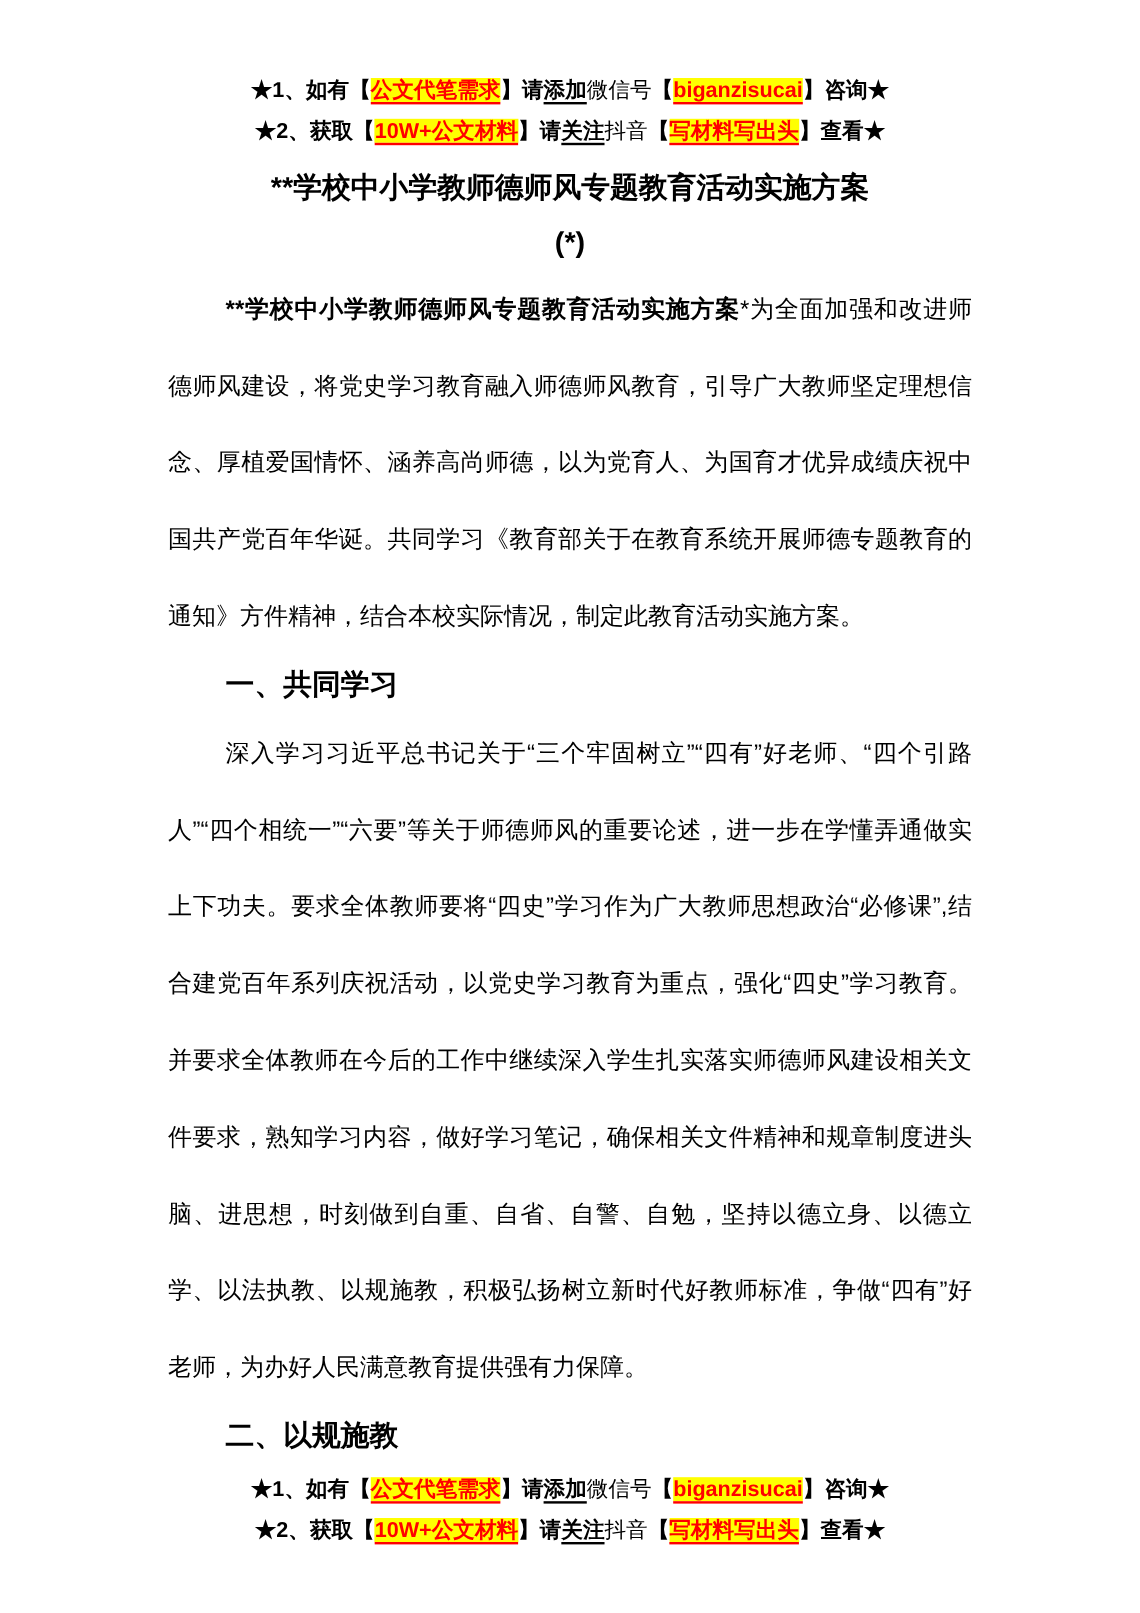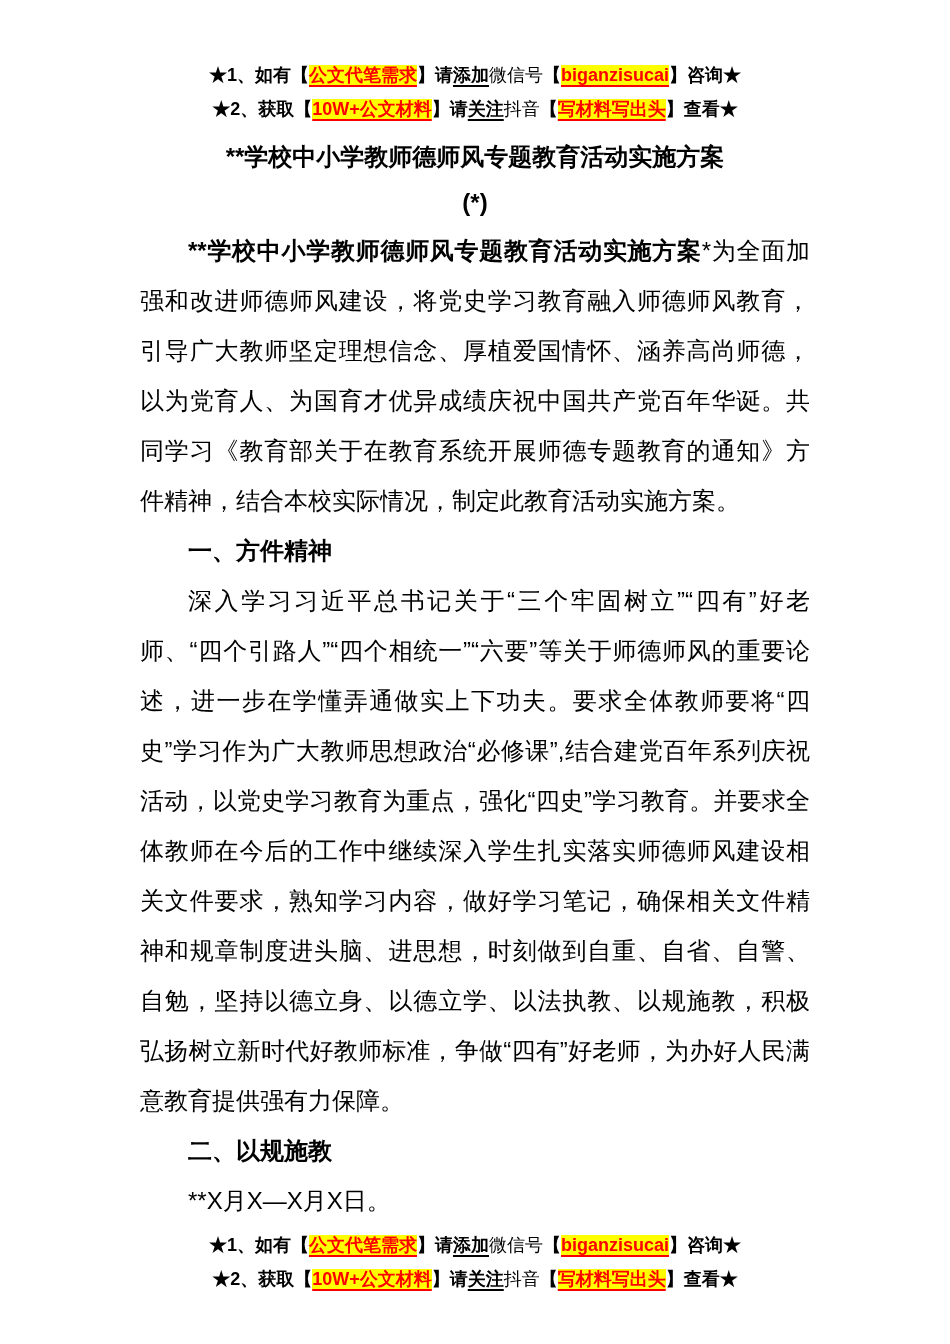--- a/index.html
+++ b/index.html
@@ -51,22 +51,22 @@
     margin: 8px 0 0 0;
   }
   .doc-subtitle {
     text-align: center;
     font-size: 24px;
     font-weight: bold;
     line-height: 46px;
     margin: 0;
   }
   .doc-para {
-    font-size: 24px;
-    line-height: 50px;
+    font-size: 20px;
+    line-height: 64px;
     text-align: justify;
     text-indent: 48px;
     margin: 0;
     word-break: break-all;
   }
   .doc-para .lead { font-weight: bold; }
   .doc-heading {
     font-size: 24px;
     font-weight: bold;
     line-height: 50px;
@@ -90,26 +90,25 @@
     <div class="promo-line"><span class="seg seg-bold">★1、如有【</span><span class="seg seg-redmark">公文代笔需求</span><span class="seg seg-bold">】请</span><span class="seg seg-boldline">添加</span><span class="seg seg-plain">微信号</span><span class="seg seg-bold">【</span><span class="seg seg-redmark">biganzisucai</span><span class="seg seg-bold">】咨询★</span></div>
     <div class="promo-line"><span class="seg seg-bold">★2、获取【</span><span class="seg seg-redmark">10W+公文材料</span><span class="seg seg-bold">】请</span><span class="seg seg-boldline">关注</span><span class="seg seg-plain">抖音</span><span class="seg seg-bold">【</span><span class="seg seg-redmark">写材料写出头</span><span class="seg seg-bold">】查看★</span></div>
   </div>
 
   <h1 class="doc-title">**学校中小学教师德师风专题教育活动实施方案</h1>
 
   <div class="doc-subtitle">(*)</div>
 
   <p class="doc-para"><span class="lead">**学校中小学教师德师风专题教育活动实施方案</span><span>*为全面加强和改进师德师风建设，将党史学习教育融入师德师风教育，引导广大教师坚定理想信念、厚植爱国情怀、涵养高尚师德，以为党育人、为国育才优异成绩庆祝中国共产党百年华诞。共同学习《教育部关于在教育系统开展师德专题教育的通知》方件精神，结合本校实际情况，制定此教育活动实施方案。</span></p>
 
-  <h2 class="doc-heading">一、方件精神</h2>
+  <h2 class="doc-heading">一、共同学习</h2>
 
   <p class="doc-para">深入学习习近平总书记关于“三个牢固树立”“四有”好老师、“四个引路人”“四个相统一”“六要”等关于师德师风的重要论述，进一步在学懂弄通做实上下功夫。要求全体教师要将“四史”学习作为广大教师思想政治“必修课”,结合建党百年系列庆祝活动，以党史学习教育为重点，强化“四史”学习教育。并要求全体教师在今后的工作中继续深入学生扎实落实师德师风建设相关文件要求，熟知学习内容，做好学习笔记，确保相关文件精神和规章制度进头脑、进思想，时刻做到自重、自省、自警、自勉，坚持以德立身、以德立学、以法执教、以规施教，积极弘扬树立新时代好教师标准，争做“四有”好老师，为办好人民满意教育提供强有力保障。</p>
 
   <h2 class="doc-heading">二、以规施教</h2>
 
-  <p class="doc-date">**X月X—X月X日。</p>
 
   <div class="promo promo-footer">
     <div class="promo-line"><span class="seg seg-bold">★1、如有【</span><span class="seg seg-redmark">公文代笔需求</span><span class="seg seg-bold">】请</span><span class="seg seg-boldline">添加</span><span class="seg seg-plain">微信号</span><span class="seg seg-bold">【</span><span class="seg seg-redmark">biganzisucai</span><span class="seg seg-bold">】咨询★</span></div>
     <div class="promo-line"><span class="seg seg-bold">★2、获取【</span><span class="seg seg-redmark">10W+公文材料</span><span class="seg seg-bold">】请</span><span class="seg seg-boldline">关注</span><span class="seg seg-plain">抖音</span><span class="seg seg-bold">【</span><span class="seg seg-redmark">写材料写出头</span><span class="seg seg-bold">】查看★</span></div>
   </div>
 
 </div>
 
 </body></html>

